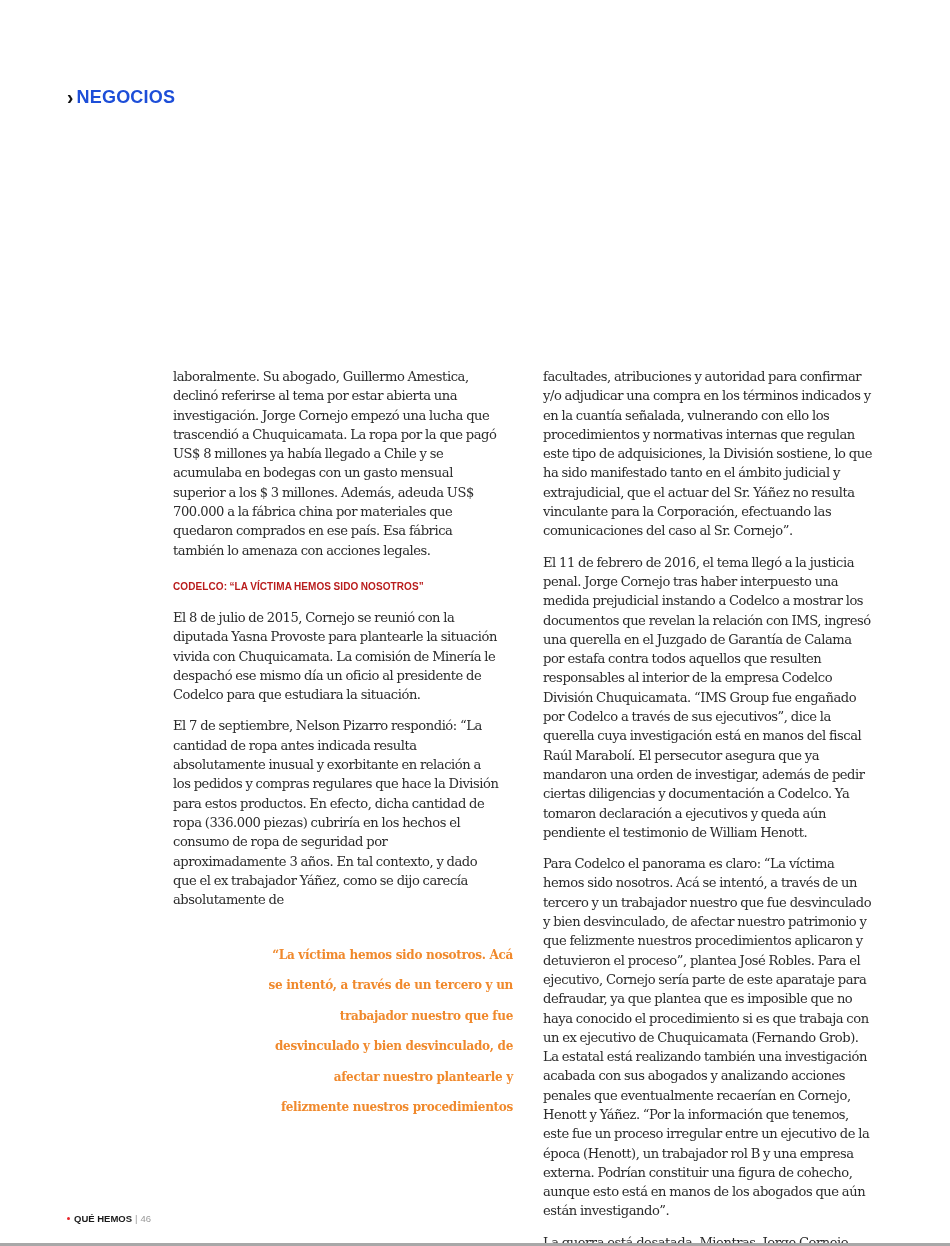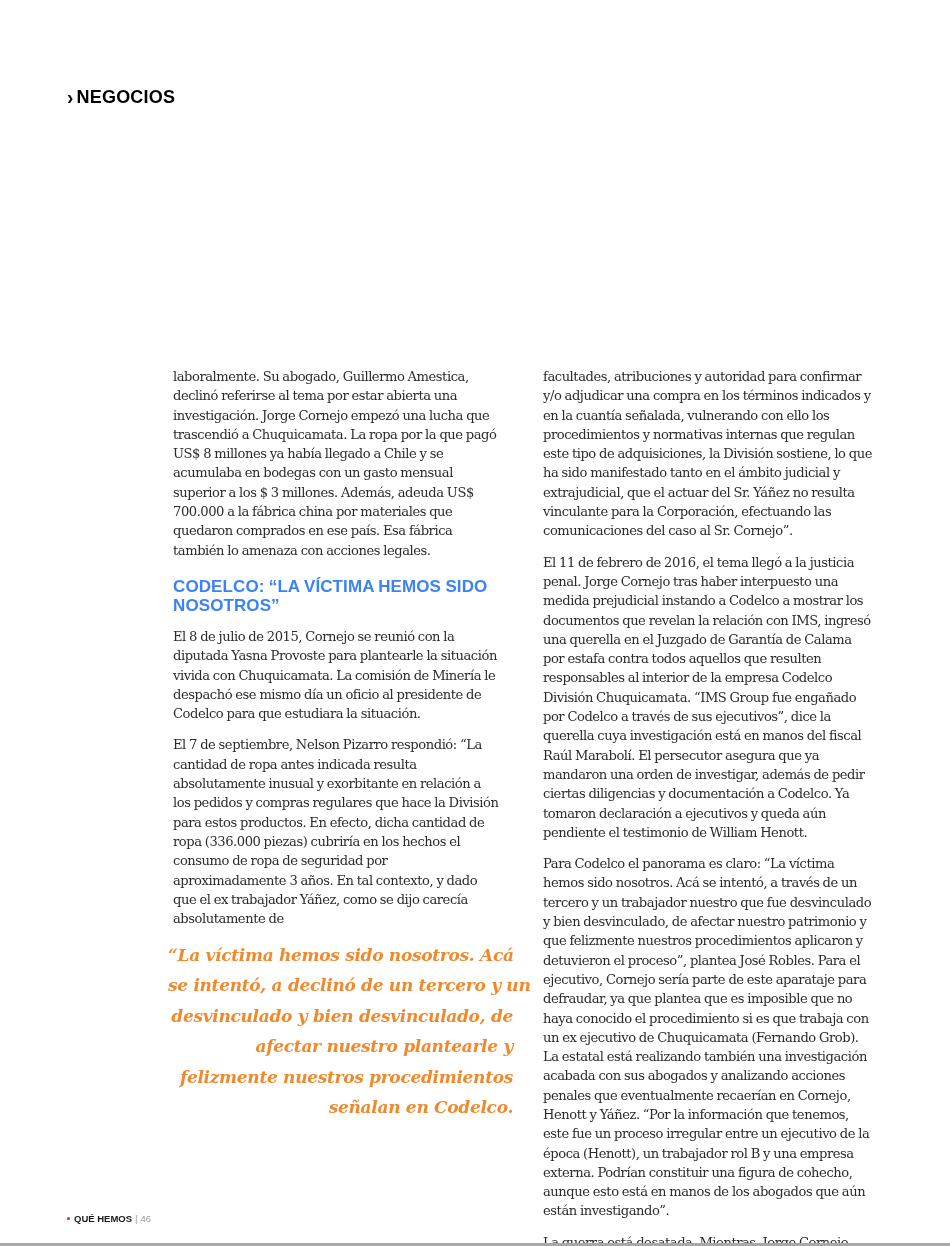--- a/index.html
+++ b/index.html
@@ -7,37 +7,37 @@
     width: 950px; height: 1246px; background: #ffffff; position: relative; overflow: hidden;
     color: #2a2a2a;
   }
   .page-bottom-bar { position: absolute; left: 0; bottom: 0; width: 950px; height: 3px; background: #a8a8a8; }
   .section-header {
     position: absolute; left: 67px; top: 86px;
     font-family: "Liberation Sans", sans-serif; font-weight: bold; font-size: 18px;
     letter-spacing: 0.2px; display: flex; align-items: center;
   }
   .section-header .chev { color: #111; font-size: 19px; margin-right: 3px; font-weight: bold; transform: scaleY(1.1); }
-  .section-header .label { color: #000000; }
+  .section-header .label { color: #1d4ed8; }
   .col {
     position: absolute; top: 355px;
     font-family: "DejaVu Serif", serif; font-size: 13.1px; line-height: 19.3px;
     color: #2b2b2b; letter-spacing: -0.45px; word-spacing: -0.5px;
   }
   .col-left { left: 161px; width: 352px; }
   .col-right { left: 531px; width: 356px; }
   .col p { margin: 12px; }
   .subhead {
-    font-family: "Liberation Sans", sans-serif; font-weight: bold; font-size: 17px;
-    color: #3b82f6; letter-spacing: 0.1px; margin-top: 17px !important; line-height: 19px;
+    font-family: "Liberation Sans", sans-serif; font-weight: bold; font-size: 10px;
+    color: #b91c1c; letter-spacing: 0.1px; margin-top: 17px !important; line-height: 19px;
   }
   .pullquote {
     position: absolute; left: 168px; top: 940px; width: 345px;
-    text-align: right; font-family: "DejaVu Serif", serif; font-style: italic; font-weight: bold;
-    font-size: 17px; line-height: 30.4px; color: #f0892c; letter-spacing: -0.3px;
+    text-align: right; font-family: "DejaVu Serif", serif; font-weight: bold;
+    font-size: 12px; line-height: 30.4px; color: #f0892c; letter-spacing: -0.3px;
   }
   .pullquote span { display: block; white-space: nowrap; }
   .end-dot { display: inline-block; width: 9px; height: 9px; border-radius: 50%; background: #e8262b; margin-left: 2px; vertical-align: -1px; }
   .footer {
     position: absolute; left: 67px; top: 1213px; display: flex; align-items: center;
     font-family: "Liberation Sans", sans-serif; font-size: 9.5px;
   }
   .footer .bullet { width: 3px; height: 3px; background: #e8262b; border-radius: 50%; margin-right: 4px; }
   .footer .pub { font-weight: bold; color: #1a1a1a; }
   .footer .sep { color: #999; margin: 0 3px; }
@@ -60,25 +60,25 @@
 
 <div class="col col-right">
   <p>facultades, atribuciones y autoridad para confirmar y/o adjudicar una compra en los términos indicados y en la cuantía señalada, vulnerando con ello los procedimientos y normativas internas que regulan este tipo de adquisiciones, la División sostiene, lo que ha sido manifestado tanto en el ámbito judicial y extrajudicial, que el actuar del Sr. Yáñez no resulta vinculante para la Corporación, efectuando las comunicaciones del caso al Sr. Cornejo”.</p>
   <p>El 11 de febrero de 2016, el tema llegó a la justicia penal. Jorge Cornejo tras haber interpuesto una medida prejudicial instando a Codelco a mostrar los documentos que revelan la relación con IMS, ingresó una querella en el Juzgado de Garantía de Calama por estafa contra todos aquellos que resulten responsables al interior de la empresa Codelco División Chuquicamata. “IMS Group fue engañado por Codelco a través de sus ejecutivos”, dice la querella cuya investigación está en manos del fiscal Raúl Marabolí. El persecutor asegura que ya mandaron una orden de investigar, además de pedir ciertas diligencias y documentación a Codelco. Ya tomaron declaración a ejecutivos y queda aún pendiente el testimonio de William Henott.</p>
   <p>Para Codelco el panorama es claro: “La víctima hemos sido nosotros. Acá se intentó, a través de un tercero y un trabajador nuestro que fue desvinculado y bien desvinculado, de afectar nuestro patrimonio y que felizmente nuestros procedimientos aplicaron y detuvieron el proceso”, plantea José Robles. Para el ejecutivo, Cornejo sería parte de este aparataje para defraudar, ya que plantea que es imposible que no haya conocido el procedimiento si es que trabaja con un ex ejecutivo de Chuquicamata (Fernando Grob). La estatal  está realizando también una investigación acabada con sus abogados y analizando acciones penales que eventualmente recaerían en Cornejo, Henott y Yáñez. “Por la información que tenemos, este fue un proceso irregular entre un ejecutivo de la época (Henott), un trabajador rol B y una empresa externa. Podrían constituir una figura de cohecho, aunque esto está en manos de los abogados que aún están investigando”.</p>
   <p><span>La guerra está desatada. Mientras, Jorge Cornejo asegura estar al borde de la quiebra por la deuda de US$ 8 millones que aún no le pagan.</span><span class="end-dot"></span></p>
 </div>
 
 <div class="pullquote">
   <span>“La víctima hemos sido nosotros. Acá</span>
-  <span>se intentó, a declinó de un tercero y un</span>
+  <span>se intentó, a través de un tercero y un</span>
+  <span>trabajador nuestro que fue</span>
   <span>desvinculado y bien desvinculado, de</span>
   <span>afectar nuestro plantearle y</span>
   <span>felizmente nuestros procedimientos</span>
-  <span>señalan en Codelco.</span>
 </div>
 
 <div class="footer">
   <span class="bullet"></span>
   <span class="pub">QUÉ HEMOS</span>
   <span class="sep">|</span>
   <span class="num">46</span>
 </div>
 
 <div class="page-bottom-bar"></div>

